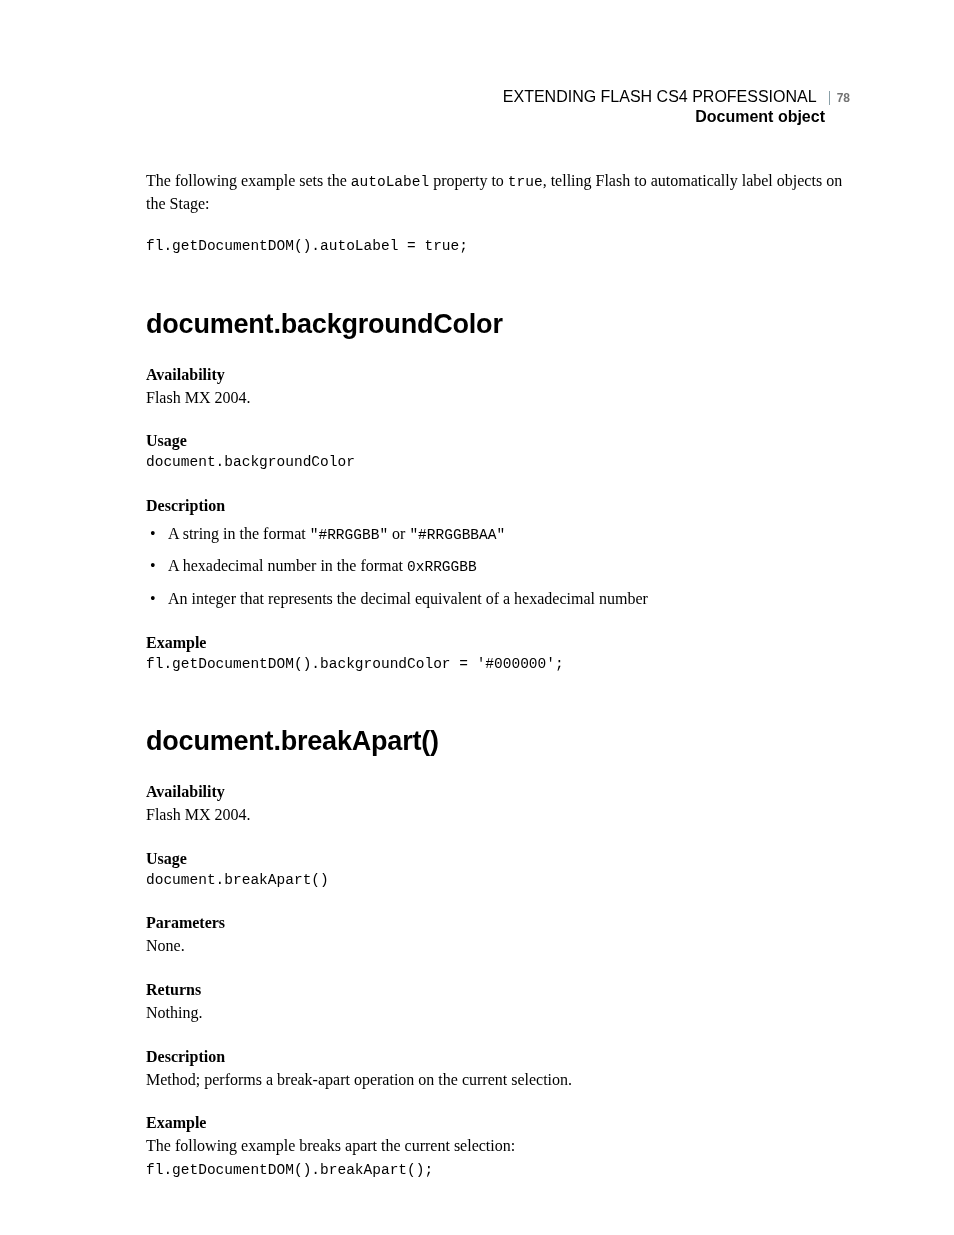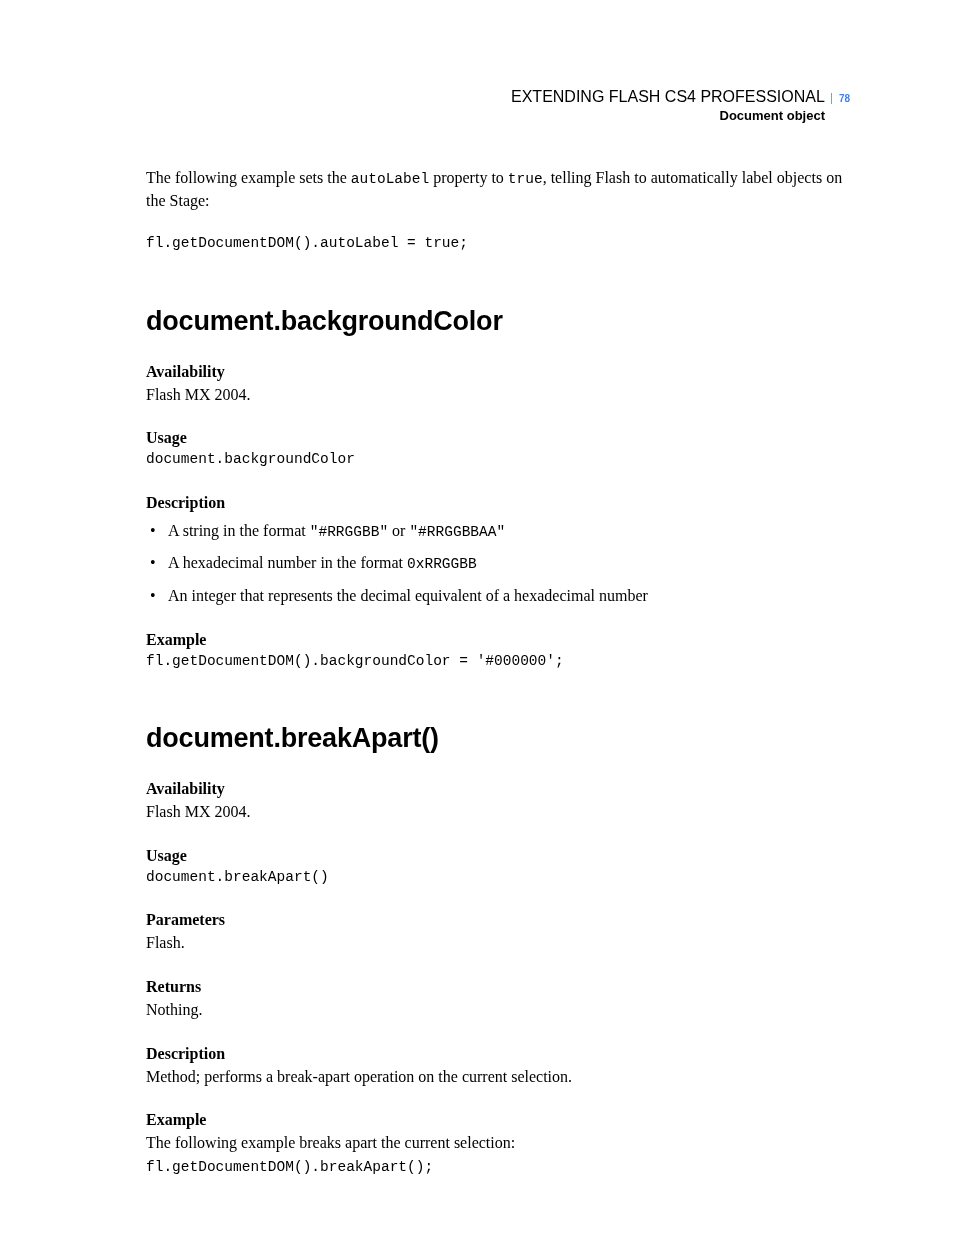--- a/index.html
+++ b/index.html
@@ -15,29 +15,29 @@
       padding: 88px 104px 60px 146px;
     }
     .header {
       text-align: right;
       margin-bottom: 44px;
       font-family: "Myriad Pro", "Segoe UI", Arial, sans-serif;
       position: relative;
     }
     .header-pagenum {
       font-weight: 700;
-      font-size: 10px;
-      color: #3b82f6;
-      margin-left: 6px;
+      font-size: 12px;
+      color: #737373;
+      margin-left: 12px;
       padding-left: 7px;
       border-left: 1.5px solid #8aa0a8;
       display: inline-block;
     }
     .header-line2 {
-      font-size: 13px;
+      font-size: 16px;
       font-weight: 700;
       color: #000;
       margin-top: 2px;
       padding-right: 25px;
     }
     .intro-para {
       font-size: 16px;
       line-height: 1.35;
       margin-bottom: 23px;
     }
@@ -135,21 +135,21 @@
 
   <h2 class="section-title">document.breakApart()</h2>
 
   <div class="subhead">Availability</div>
   <p class="para">Flash MX 2004.</p>
 
   <div class="subhead">Usage</div>
   <div class="code-block">document.breakApart()</div>
 
   <div class="subhead">Parameters</div>
-  <p class="para">Flash.</p>
+  <p class="para">None.</p>
 
   <div class="subhead">Returns</div>
   <p class="para">Nothing.</p>
 
   <div class="subhead">Description</div>
   <p class="para">Method; performs a break-apart operation on the current selection.</p>
 
   <div class="subhead">Example</div>
   <p class="para">The following example breaks apart the current selection:</p>
   <div class="code-block">fl.getDocumentDOM().breakApart();</div>

